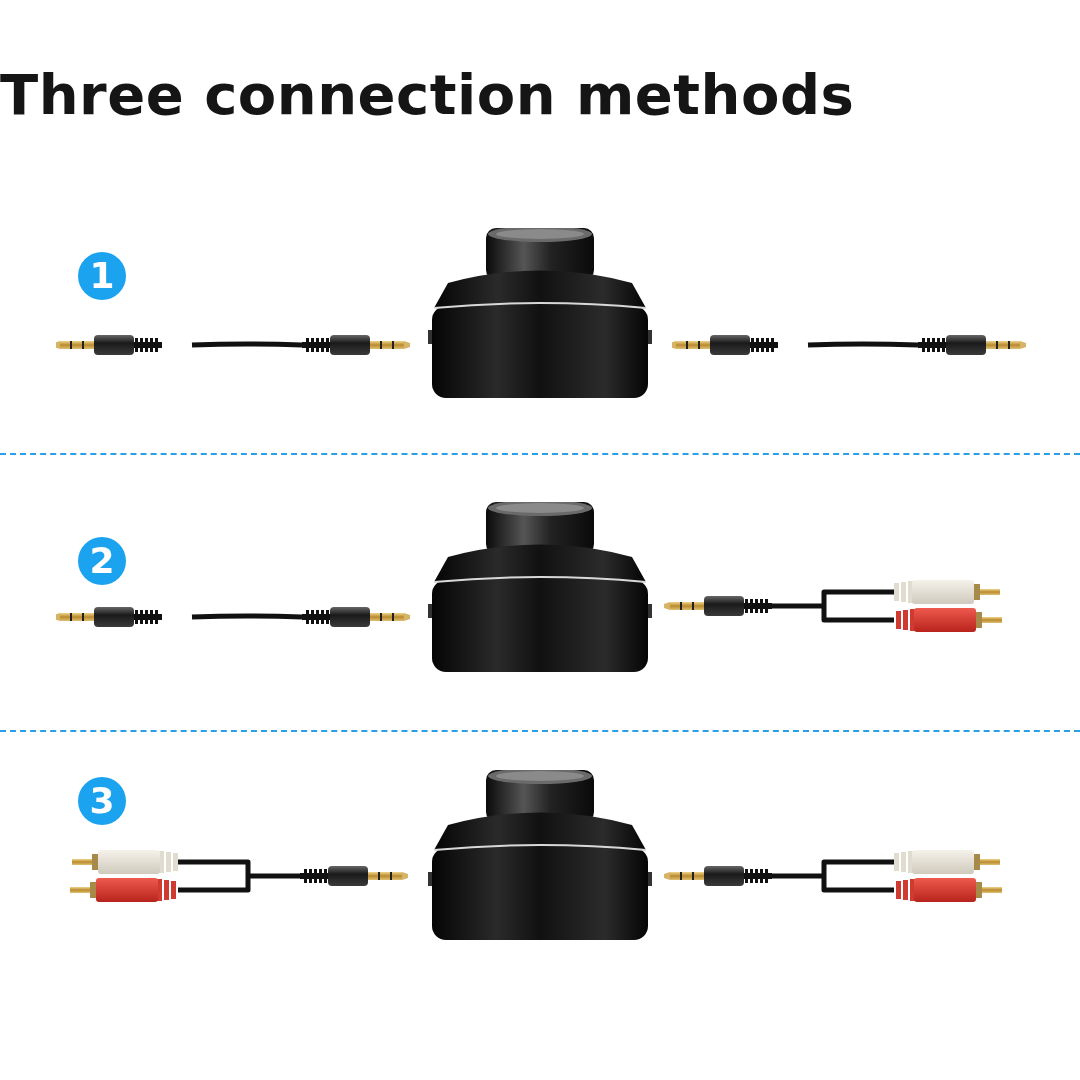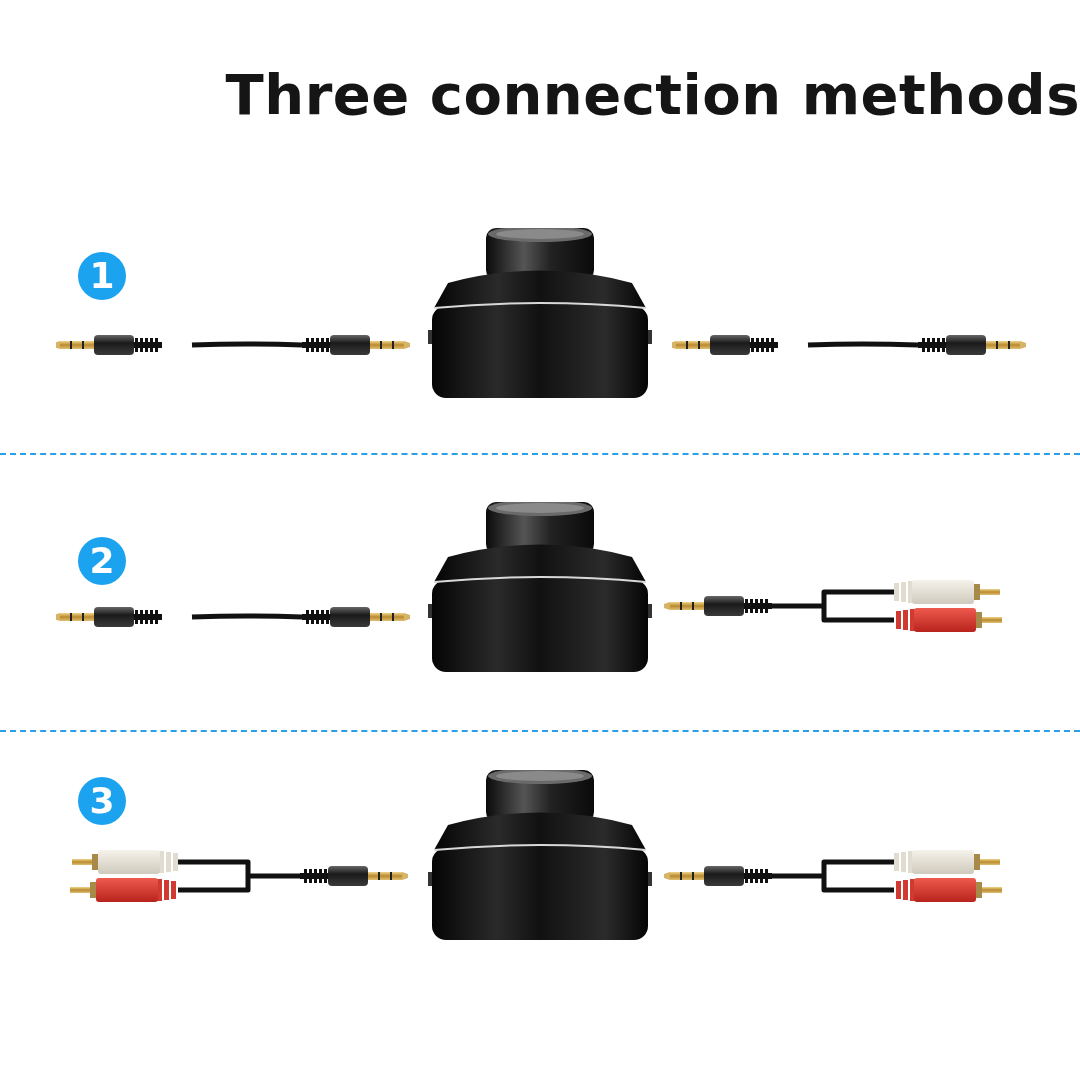--- a/index.html
+++ b/index.html
@@ -1,17 +1,17 @@
 <!DOCTYPE html>
 <html><head>
 <meta charset="utf-8">
 <style>
   html,body{margin:0;padding:0;background:#fff;}
   body{width:1080px;height:1080px;position:relative;overflow:hidden;font-family:"DejaVu Sans","Liberation Sans",sans-serif;}
-  .title{position:absolute;left:0;top:62px;width:1080px;text-align:right;font-size:56px;font-weight:bold;color:#151515;letter-spacing:0.5px;}
+  .title{position:absolute;left:0;top:62px;width:1080px;text-align:left;font-size:56px;font-weight:bold;color:#151515;letter-spacing:0.5px;}
   .badge{position:absolute;width:48px;height:48px;border-radius:50%;background:#1ca3f0;color:#fff;font-weight:bold;font-size:36px;line-height:48px;text-align:center;}
   .divider{position:absolute;left:0;width:1080px;height:0;border-top:2.5px dashed #2a9ee6;}
   .row{position:absolute;left:0;width:1080px;}
   .abs{position:absolute;}
 </style>
 </head>
 <body>
 
 <svg width="0" height="0" style="position:absolute">
   <defs>

